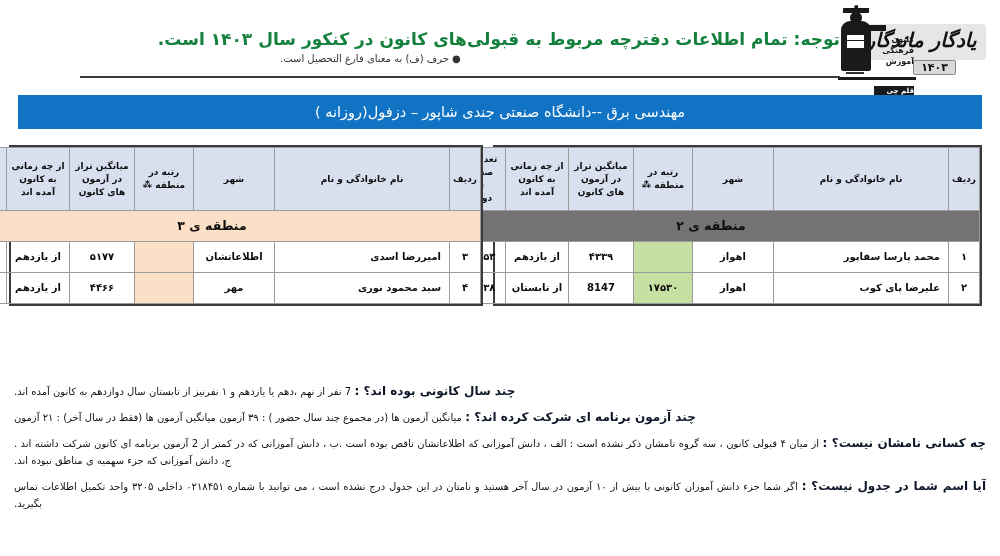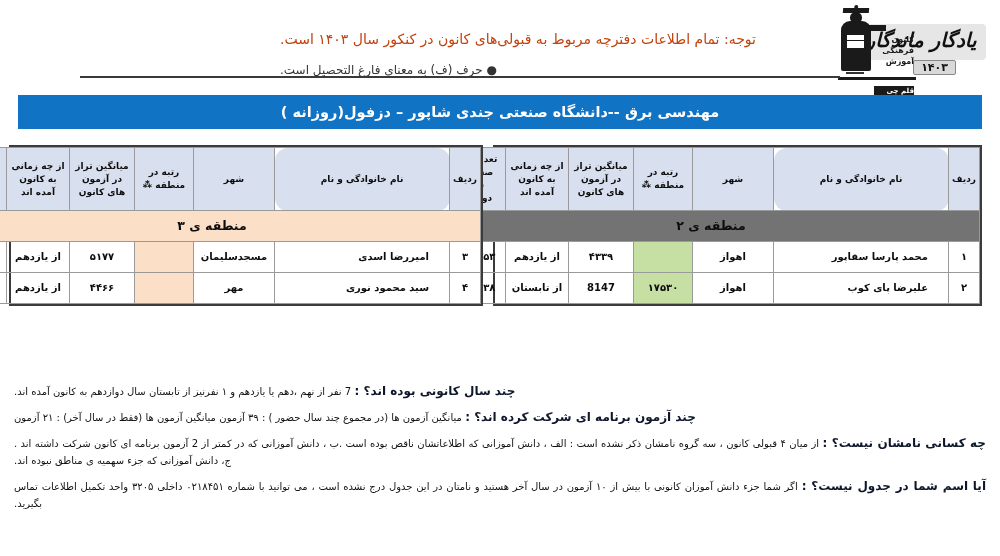--- a/index.html
+++ b/index.html
@@ -80,30 +80,30 @@
 
   
   .notice {
     position: absolute;
     top: 30px;
     right: 160px;
     width: 560px;
     text-align: left;
   }
   .notice-main {
-    font-size: 14px;
-    font-weight: normal;
-    color: #c2410c;
+    font-size: 17px;
+    font-weight: bold;
+    color: #15803d;
     line-height: 18px;
     white-space: nowrap;
   }
   .notice-sub {
-    font-size: 12px;
+    font-size: 10px;
     color: #333;
-    margin-top: 16px;
+    margin-top: 5px;
     line-height: 12px;
     white-space: nowrap;
   }
 
   
   .brand {
     position: absolute;
     top: 6px;
     left: 838px;
     width: 78px;
@@ -227,21 +227,21 @@
     left: 18px;
     height: 34px;
     background: #1173c4;
     display: flex;
     align-items: center;
     justify-content: center;
   }
   .title-bar .title-text {
     color: #ffffff;
     font-size: 14.5px;
-    font-weight: bold;
+    font-weight: normal;
     white-space: nowrap;
     letter-spacing: 0.2px;
   }
 
   
   .tables {
     position: absolute;
     top: 145px;
     right: 18px;
     left: 12px;
@@ -274,40 +274,40 @@
     color: #0d0d0d;
   }
   table.grid thead th {
     background: #d8dfee;
     height: 58px;
     font-weight: bold;
     font-size: 9px;
     line-height: 13px;
   }
   table.grid thead th.h-radif  { width: 24px; }
-  table.grid thead th.h-name   { width: 168px; border-radius: 13px; }
+  table.grid thead th.h-name   { width: 168px; }
   table.grid thead th.h-city   { width: 74px; }
   table.grid thead th.h-rank   { width: 52px; margin-top: 45px; }
   table.grid thead th.h-traz   { width: 58px; }
   table.grid thead th.h-since  { width: 56px; }
   table.grid thead th.h-correct{ width: 56px; }
 
   tr.region-row td {
     font-size: 12.5px;
     font-weight: bold;
     height: 26px;
     letter-spacing: 0.4px;
   }
   .region-green td { background: #737373; }
   .region-peach td { background: #fbdfc6; }
 
   tr.data-row td { height: 26px; font-weight: bold; font-size: 10px; }
   tr.data-row td.cell-name {
     text-align: right;
-    padding-right: 20px;
+    padding-right: 8px;
   }
   tr.data-row td.cell-rank-green { background: #c6e0a4; margin-left: 40px; }
   tr.data-row td.cell-rank-peach { background: #fbdfc6; }
 
   
   .faq {
     position: absolute;
     top: 383px;
     right: 14px;
     left: 14px;
@@ -426,21 +426,21 @@
           <th class="h-correct">تعداد پاسخ صحیح در سال دوازدهم</th>
         </tr>
       </thead>
       <tbody>
         <tr class="region-row region-peach">
           <td colspan="7">منطقه ی ۳</td>
         </tr>
         <tr class="data-row">
           <td>۳</td>
           <td class="cell-name">امیررضا اسدی</td>
-          <td>مسجدسلیمان</td>
+          <td>اطلاعاتشان</td>
           <td class="cell-rank-peach"></td>
           <td>۵۱۷۷</td>
           <td>از یازدهم</td>
           <td>۴۰۵پاسخ</td>
         </tr>
         <tr class="data-row">
           <td>۴</td>
           <td class="cell-name">سید محمود نوری</td>
           <td>مهر</td>
           <td class="cell-rank-peach"></td>

